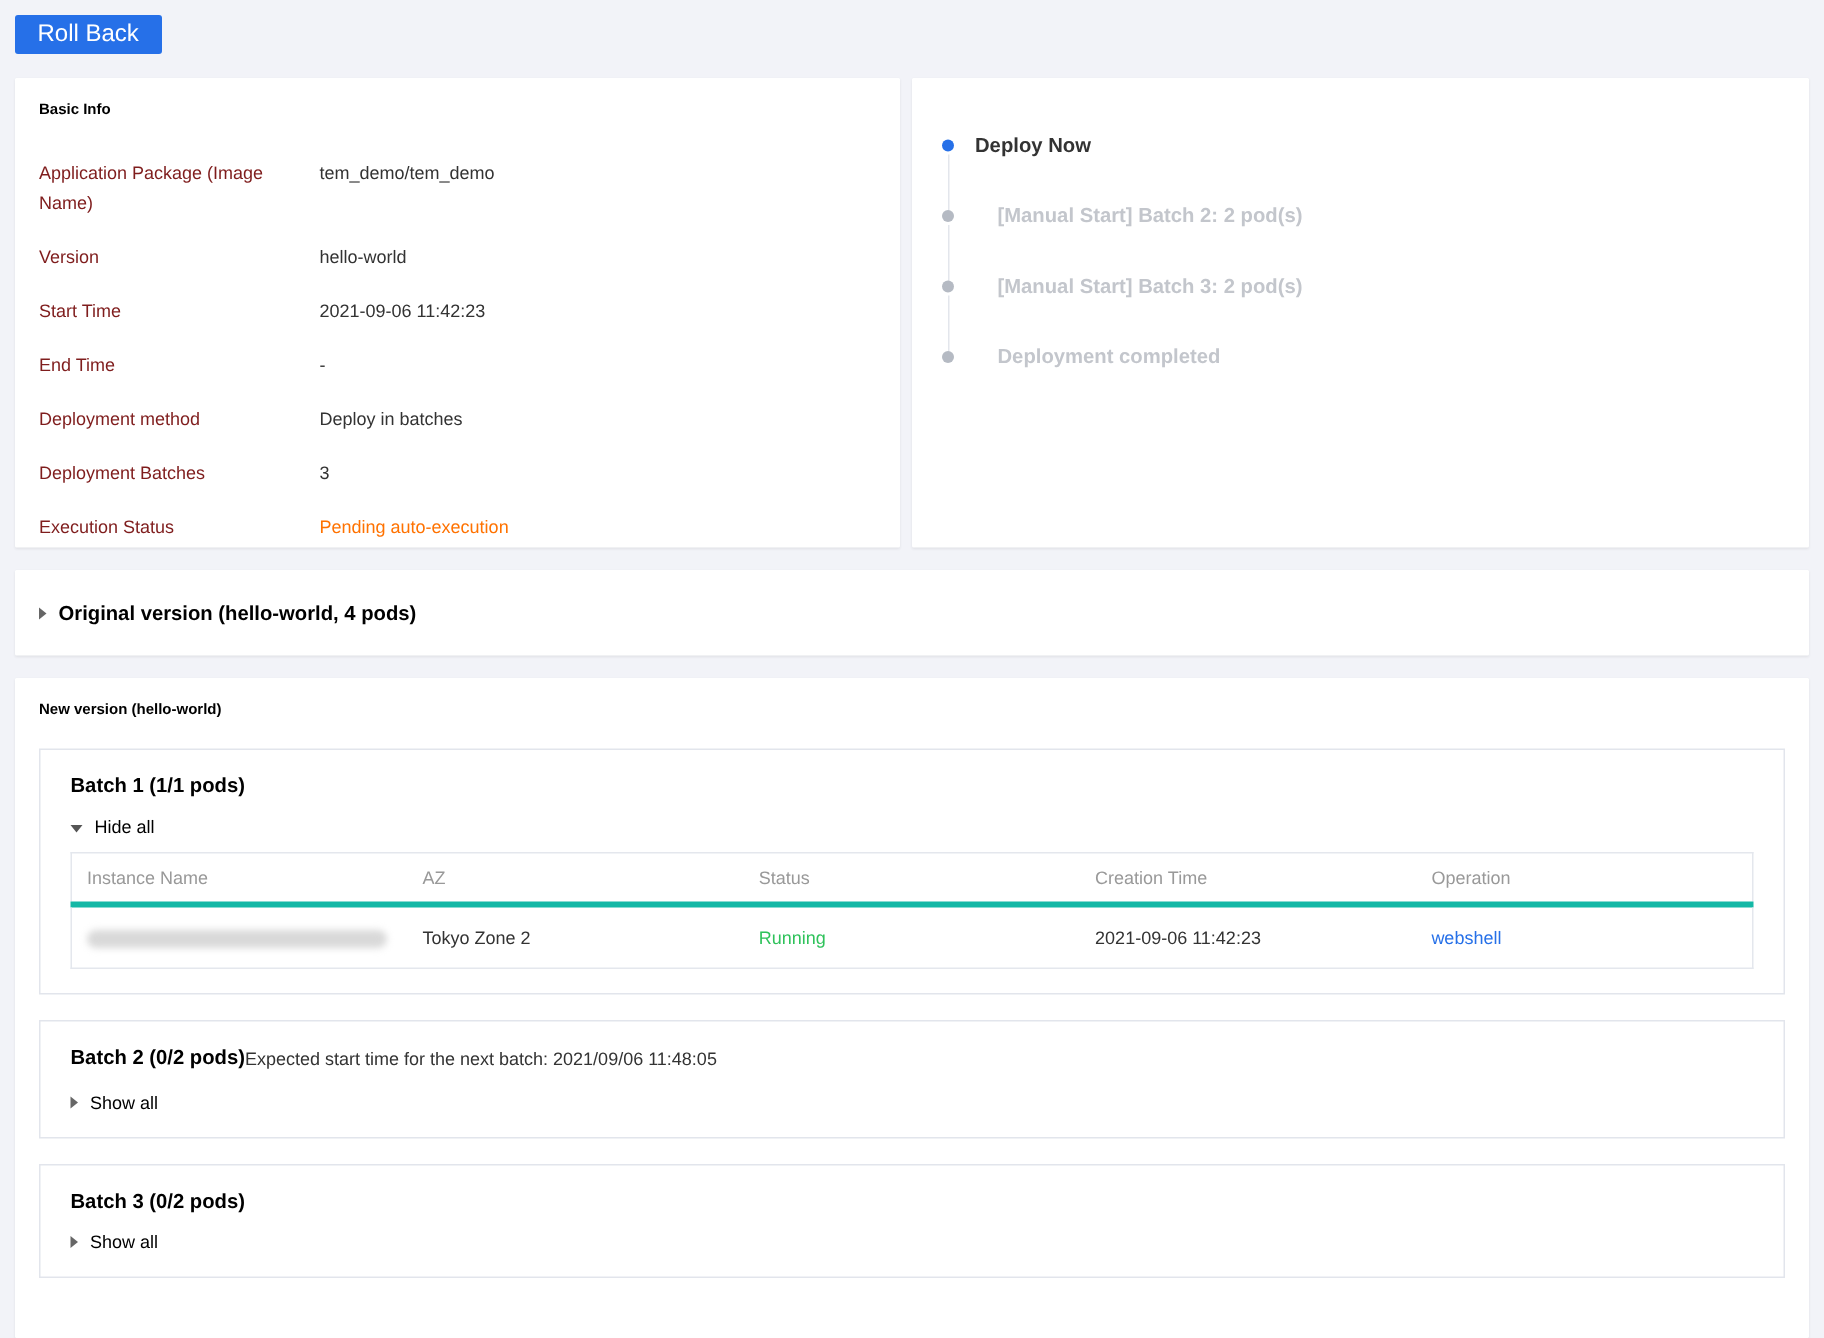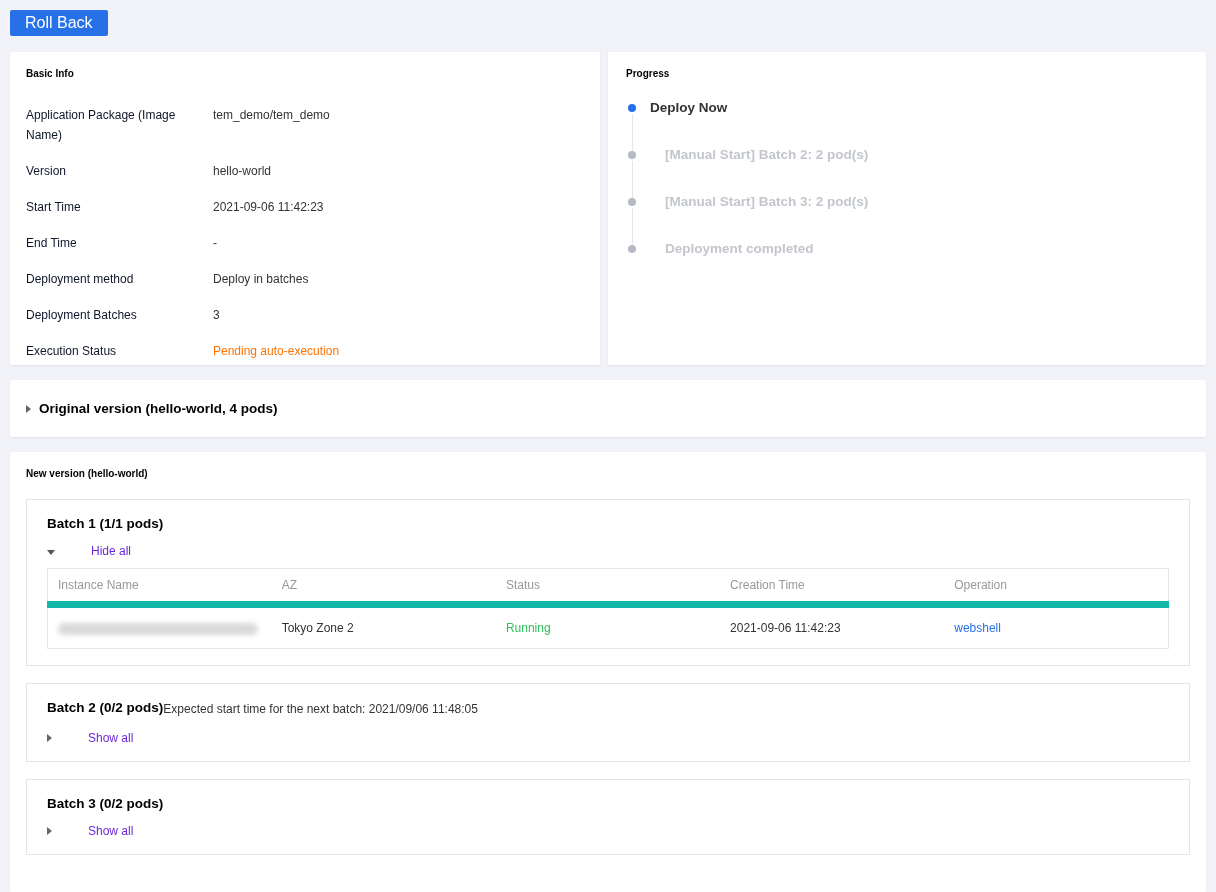--- a/index.html
+++ b/index.html
@@ -32,21 +32,21 @@
     background: #fff;
     box-shadow: 0 1px 2px rgba(0,0,0,0.08);
     border-radius: 1px;
   }
   .card-basic { width: 590px; height: 313px; padding: 16px; }
   .card-progress { flex: 1; height: 313px; padding: 16px 16px 16px 18px; }
   .card-title { font-size: 10px; font-weight: bold; color: #000; }
   
   .fields { margin-top: 26px; }
   .field-row { display: flex; margin-bottom: 16px; line-height: 20px; }
-  .field-label { width: 187px; color: #0f172a; flex-shrink: 0; }
+  .field-label { width: 187px; color: #7f1d1d; flex-shrink: 0; }
   .field-value { color: #333; }
   .field-value.warning { color: #FF7200; }
   
   .steps { margin-top: 19px; margin-left: 2px; }
   .step { position: relative; padding-left: 22px; line-height: 20px; margin-bottom: 27px; }
   .step-label { font-size: 13.5px; font-weight: bold; }
   .step .dot {
     position: absolute; left: 0; top: 6px;
     width: 8px; height: 8px; border-radius: 50%;
   }
@@ -86,32 +86,32 @@
     border: 1px solid #E2E5EC;
     margin-top: 20px;
     padding: 16px 20px;
     background: #fff;
   }
   .batch-box + .batch-box { margin-top: 17px; }
   .batch-head { display: flex; justify-content: flex-start; align-items: flex-start; }
   .batch-title { font-size: 13.5px; font-weight: bold; color: #000; }
   .batch-note { font-size: 12px; color: #333; line-height: 18px; }
   .toggle { margin-top: 13px; color: #444; cursor: pointer; display: inline-flex; align-items: center; }
-  .toggle .label { color: #6d28d9; margin-left: 28px; }
+  .toggle .label { color: #000000; }
   
   table.pods {
     width: 100%;
     margin-top: 10px;
     border-collapse: collapse;
     border: 1px solid #E4E7ED;
     table-layout: fixed;
   }
   table.pods th {
     text-align: left; font-weight: normal; color: #999;
-    padding: 9px 10px; border-bottom: 7px solid #14b8a6;
+    padding: 9px 10px; border-bottom: 4px solid #14b8a6;
     font-size: 12px;
   }
   table.pods td { padding: 13px 10px; color: #333; font-size: 12px; }
   .status-green { color: #2FC25B; }
   a.op-link { color: #2670E8; text-decoration: none; cursor: pointer; }
   .redacted {
     display: inline-block; width: 200px; height: 12px;
     border-radius: 7px; background: #D9D9D9;
     filter: blur(2.5px); vertical-align: middle;
   }
@@ -154,21 +154,20 @@
           <div class="field-value">3</div>
         </div>
         <div class="field-row">
           <div class="field-label">Execution Status</div>
           <div class="field-value warning">Pending auto-execution</div>
         </div>
       </div>
     </div>
 
     <div class="card card-progress">
-      <div class="card-title">Progress</div>
       <div class="steps">
         <div class="step done">
           <span class="dot"></span>
           <span class="step-label">Deploy Now</span>
         </div>
         <div class="step pending">
           <span class="dot"></span>
           <span class="step-label">[Manual Start] Batch 2: 2 pod(s)</span>
         </div>
         <div class="step pending">

